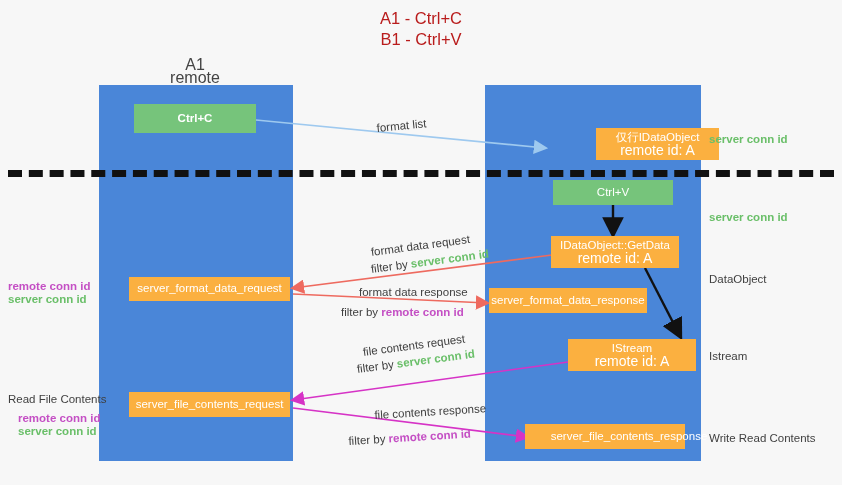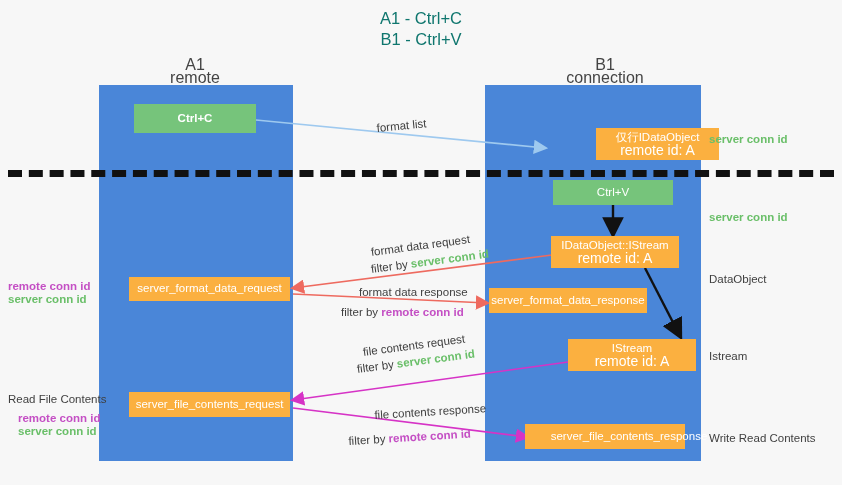--- a/index.html
+++ b/index.html
@@ -11,21 +11,21 @@
     -webkit-font-smoothing:antialiased;
   }
   #stage{position:absolute;inset:0;}
   svg#wires{position:absolute;left:0;top:0;width:842px;height:485px;overflow:visible;}
 
   .lane{position:absolute;background:#4a86d8;}
   .lane-head{position:absolute;text-align:center;color:#444;font-size:16px;line-height:13px;}
 
   .title{
     position:absolute;left:0;top:8px;width:842px;text-align:center;
-    color:#0f766e;font-size:16.5px;line-height:21px;white-space:pre-line;
+    color:#b91c1c;font-size:16.5px;line-height:21px;white-space:pre-line;
   }
 
   .node{
     position:absolute;box-sizing:border-box;
     display:flex;flex-direction:column;align-items:center;justify-content:center;
     color:#ffffff;font-size:11.5px;line-height:13.5px;text-align:center;
   }
   .node.orange{background:#fbb040;}
   .node.green{background:#76c47b;}
   .node .l2{font-size:14px;}
@@ -45,24 +45,20 @@
 <body>
 
 <div id="stage">
 
   <div class="title">A1 - Ctrl+C
 B1 - Ctrl+V</div>
 
   <div class="lane-head" style="left:140px;top:58px;width:110px;">
     <div>A1</div>
     <div>remote</div>
-  </div>
-  <div class="lane-head" style="left:535px;top:58px;width:140px;">
-    <div>B1</div>
-    <div>connection</div>
   </div>
 
   <div class="lane" style="left:99px;top:85px;width:194px;height:376px;"></div>
   <div class="lane" style="left:485px;top:85px;width:216px;height:376px;"></div>
 
   <svg id="wires">
     <defs>
       <marker id="ah-blue" markerWidth="9" markerHeight="9" refX="7" refY="4.5" orient="auto">
         <path d="M0,0 L9,4.5 L0,9 z" fill="#9ec9ef"></path>
       </marker>
@@ -101,21 +97,21 @@
   <div class="node orange" style="left:551px;top:128px;width:123px;height:32px;margin-left:45px;">
     <div>仅行IDataObject</div>
     <div class="l2">remote id: A</div>
   </div>
 
   <div class="node green" style="left:553px;top:180px;width:120px;height:25px;">
     <div>Ctrl+V</div>
   </div>
 
   <div class="node orange" style="left:551px;top:236px;width:128px;height:32px;">
-    <div>IDataObject::IStream</div>
+    <div>IDataObject::GetData</div>
     <div class="l2">remote id: A</div>
   </div>
 
   <div class="node orange" style="left:568px;top:339px;width:128px;height:32px;">
     <div>IStream</div>
     <div class="l2">remote id: A</div>
   </div>
 
   <div class="node orange" style="left:129px;top:277px;width:161px;height:24px;">
     <div>server_format_data_request</div>

